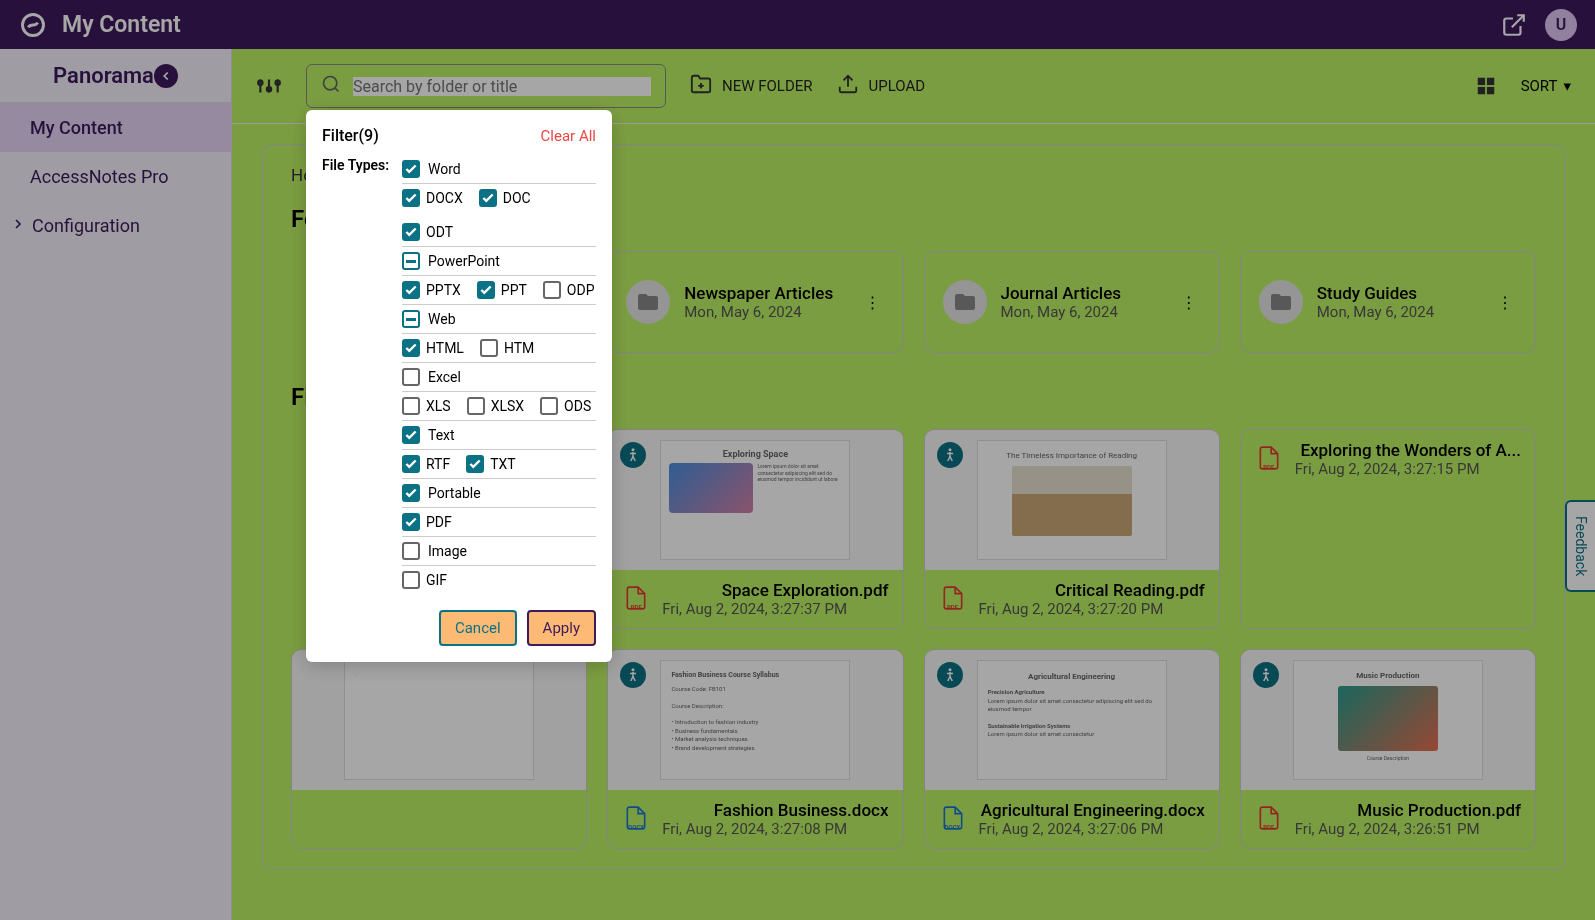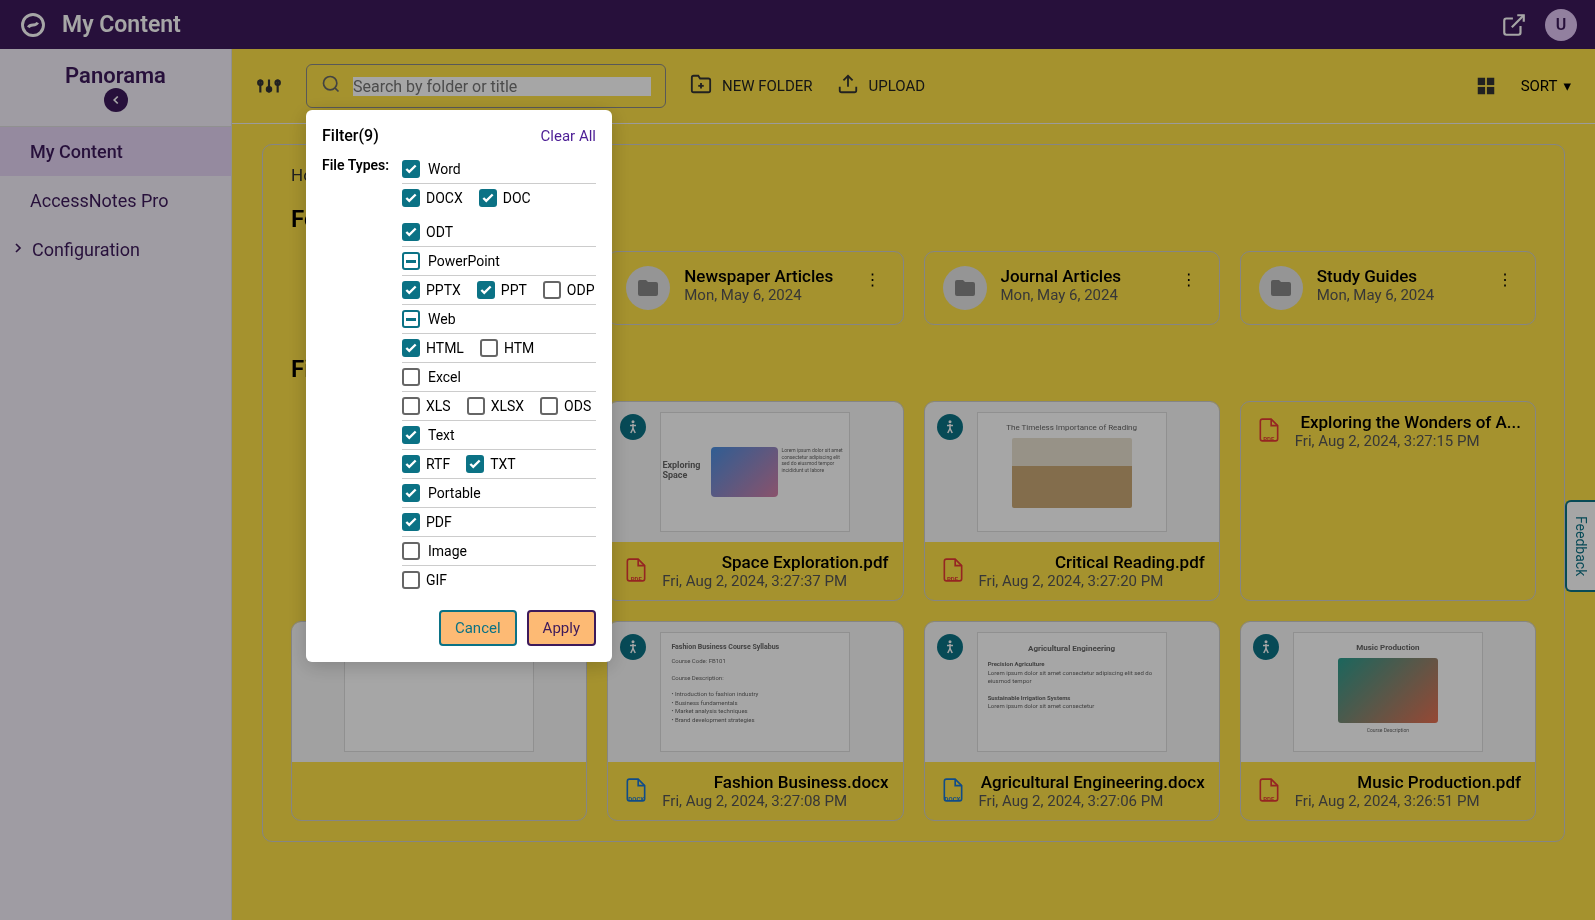--- a/index.html
+++ b/index.html
@@ -7,44 +7,44 @@
 
 .header { background: #3d1a5b; height: 49px; display: flex; align-items: center; padding: 0 18px; color: white; }
 .header-logo { width: 30px; height: 30px; display: flex; align-items: center; justify-content: center; margin-right: 14px; }
 .header-title { font-size: 23px; font-weight: 600; }
 .header-right { margin-left: auto; display: flex; align-items: center; gap: 18px; }
 .header-icon { width: 26px; height: 26px; cursor: pointer; }
 .avatar { width: 32px; height: 32px; border-radius: 50%; background: #e0c5f5; display: flex; align-items: center; justify-content: center; color: #3d1a5b; font-weight: 600; cursor: pointer; }
 
 .main { display: flex; height: calc(100% - 49px); }
 .sidebar { width: 232px; background: #f5f0fa; border-right: 1px solid #ddd; }
-.sidebar-top { display: flex; align-items: center; justify-content: center; padding: 14px 18px; border-bottom: 1px solid #ddd; flex-direction: column; }
+.sidebar-top { display: flex; align-items: center; justify-content: center; padding: 14px 18px; border-bottom: 1px solid #ddd; }
 .sidebar-top-title { color: #3d1a5b; font-size: 22px; font-weight: 600; }
 .sidebar-back { width: 24px; height: 24px; border-radius: 50%; background: #3d1a5b; display: flex; align-items: center; justify-content: center; cursor: pointer; }
 .sidebar-item { padding: 14px 30px; font-size: 18px; color: #3d1a5b; cursor: pointer; }
 .sidebar-item.active { background: #e5d5f5; font-weight: 500; }
 .sidebar-item.config { display: flex; align-items: center; padding-left: 10px; }
 .sidebar-item.config .chevron { margin-right: 6px; }
 
-.content { flex: 1; background: #fde047; position: relative; }
+.content { flex: 1; background: #bef264; position: relative; }
 .toolbar { display: flex; align-items: center; padding: 15px 24px; gap: 24px; border-bottom: 1px solid #eee; }
 .filter-icon { width: 26px; height: 26px; cursor: pointer; }
 .search-box { display: flex; align-items: center; border: 1px solid #888; border-radius: 6px; padding: 9px 14px; width: 360px; }
 .search-box input { border: none; outline: none; font-size: 16px; margin-left: 12px; width: 100%; color: #555; }
 .toolbar-btn { display: flex; align-items: center; gap: 10px; cursor: pointer; text-transform: uppercase; font-size: 15px; color: #222; }
 .toolbar-right { margin-left: auto; display: flex; align-items: center; gap: 24px; }
 .grid-icon { width: 22px; height: 22px; cursor: pointer; }
 .sort-btn { display: flex; align-items: flex-end; gap: 6px; cursor: pointer; text-transform: uppercase; font-size: 15px; }
 
 .content-body { padding: 20px 30px; height: calc(100% - 76px); overflow: auto; }
 .content-card { border: 1px solid #ccc; border-radius: 10px; padding: 20px 28px; }
 .breadcrumb { font-size: 17px; color: #333; margin-bottom: 20px; }
 .section-title { font-size: 24px; font-weight: 600; margin-bottom: 18px; }
 .folder-grid { display: grid; grid-template-columns: repeat(4, 1fr); gap: 20px; margin-bottom: 30px; }
-.folder-card { border: 1px solid #ccc; border-radius: 10px; padding: 14px 18px; display: flex; gap: 14px; cursor: pointer; }
+.folder-card { border: 1px solid #ccc; border-radius: 10px; padding: 28px 18px; display: flex; align-items: center; gap: 14px; cursor: pointer; }
 .folder-icon { width: 44px; height: 44px; border-radius: 50%; background: #e5e5e5; display: flex; align-items: center; justify-content: center; flex-shrink: 0; }
 .folder-info { flex: 1; min-width: 0; }
 .folder-name { font-size: 17px; font-weight: 500; white-space: nowrap; overflow: hidden; text-overflow: ellipsis; }
 .folder-date { font-size: 15px; color: #555; }
 .folder-more { cursor: pointer; padding: 4px; }
 
 .file-grid { display: grid; grid-template-columns: repeat(4, 1fr); gap: 20px; }
 .file-card { border: 1px solid #ccc; border-radius: 10px; overflow: hidden; cursor: pointer; position: relative; }
 .file-thumb { height: 140px; background: #f8f8f8; display: flex; align-items: center; justify-content: center; position: relative; }
 .file-thumb-inner { width: 190px; height: 120px; background: white; border: 1px solid #ddd; font-size: 7px; padding: 10px; color: #666; overflow: hidden; }
@@ -55,21 +55,21 @@
 .file-type-icon.docx { color: #1976d2; }
 .file-type-icon.xlsx { color: #388e3c; }
 .file-info { flex: 1; min-width: 0; }
 .file-name { font-size: 17px; font-weight: 500; white-space: nowrap; overflow: hidden; text-overflow: ellipsis; text-align: right; }
 .file-date { font-size: 15px; color: #555; }
 
 .overlay { position: absolute; inset: 0; background: rgba(0,0,0,0.35); z-index: 100; }
 .filter-popup { position: absolute; top: 110px; left: 306px; width: 306px; background: white; border-radius: 6px; box-shadow: 0 4px 20px rgba(0,0,0,0.2); z-index: 200; padding: 16px; }
 .filter-header { display: flex; justify-content: space-between; align-items: center; margin-bottom: 12px; }
 .filter-title { font-size: 16px; font-weight: 500; }
-.clear-all { color: #4c1d95; font-size: 15px; cursor: pointer; }
+.clear-all { color: #ef4444; font-size: 15px; cursor: pointer; }
 .filter-row-label { font-size: 14px; font-weight: 600; margin-bottom: 4px; }
 .filter-body { margin-left: 80px; margin-top: -22px; }
 .filter-group { border-bottom: 1px solid #ccc; padding: 5px 0; }
 .filter-group-top { display: flex; align-items: center; gap: 8px; }
 .filter-sub { display: flex; flex-wrap: wrap; gap: 16px; padding: 5px 0; border-bottom: 1px solid #ccc; }
 .cb { width: 18px; height: 18px; border: 2px solid #666; border-radius: 3px; display: inline-flex; align-items: center; justify-content: center; cursor: pointer; flex-shrink: 0; }
 .cb.checked { background: #0b7285; border-color: #0b7285; }
 .cb.indeterminate { border-color: #0b7285; }
 .cb.indeterminate::after { content: ''; width: 10px; height: 3px; background: #0b7285; }
 .cb-label { font-size: 14px; cursor: pointer; }
@@ -231,21 +231,21 @@
         <div class="file-grid" id="file-grid">
             <div style="visibility: hidden;"></div>
             <div class="file-card">
     <div class="file-thumb">
                 <span class="accessibility-badge">
                   <svg viewBox="0 0 24 24" width="18" height="18" fill="white">
                     <circle cx="12" cy="5" r="2"></circle>
                     <path d="M12 8 L12 14 M8 10 L16 10 M12 14 L9 20 M12 14 L15 20" stroke="white" stroke-width="2" fill="none"></path>
                   </svg>
                 </span>
-                <div class="file-thumb-inner" style="display:flex;flex-direction:row;align-items:center;padding:1px">
+                <div class="file-thumb-inner" style="display:flex;flex-direction:column;align-items:center;padding:8px">
                   <div style="font-size:9px;font-weight:bold;margin-bottom:4px">Exploring Space</div>
                   <div style="display:flex;gap:4px;width:100%">
                     <div style="width:50%;height:50px;background:linear-gradient(135deg,#4a90e2,#d47fa6);border-radius:4px"></div>
                     <div style="width:50%;font-size:5px;line-height:1.3">Lorem ipsum dolor sit amet consectetur adipiscing elit sed do eiusmod tempor incididunt ut labore</div>
                   </div>
                 </div>
               </div>
     <div class="file-footer">
       <span class="file-type-icon pdf">
                   <div style="position:relative"><svg viewBox="0 0 24 24" width="26" height="26" fill="none" stroke="currentColor" stroke-width="1.5">

